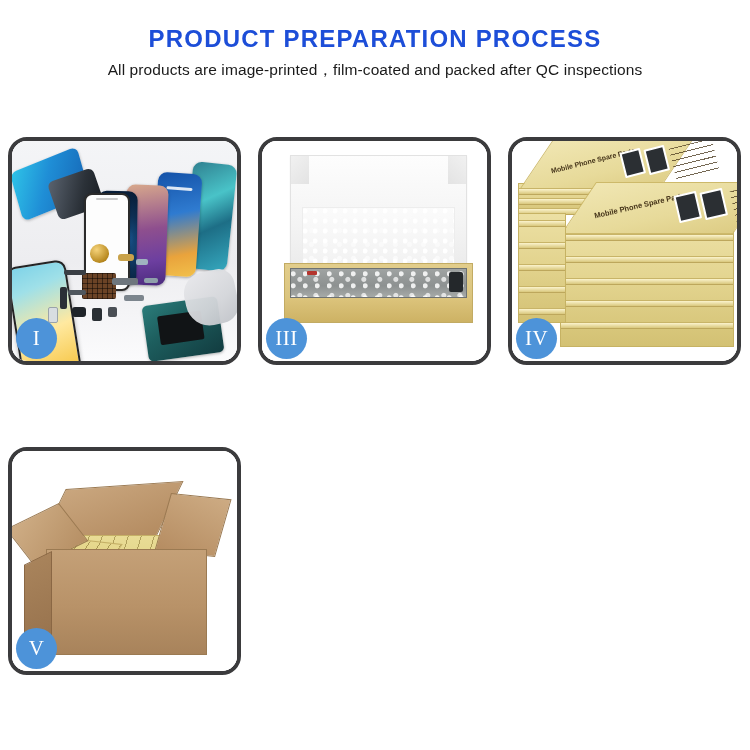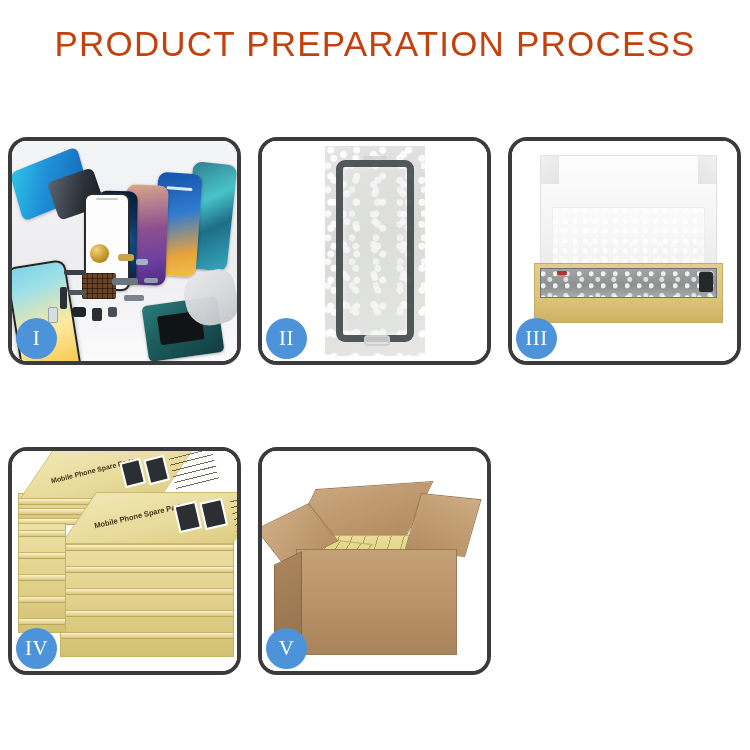--- a/index.html
+++ b/index.html
@@ -16,24 +16,24 @@
   }
 
   
   .header {
     width: 750px;
     padding-top: 26px;
     text-align: center;
   }
   .title {
     font-family: "Liberation Sans", sans-serif;
-    font-size: 35px;
-    font-weight: normal;
+    font-size: 24px;
+    font-weight: bold;
     letter-spacing: 1.2px;
-    color: #c2410c;
+    color: #1d4ed8;
     line-height: 1.05;
     white-space: nowrap;
   }
   .subtitle {
     margin-top: 9px;
     font-family: "Liberation Sans", sans-serif;
     font-size: 15.5px;
     font-weight: normal;
     color: #1a1a1a;
     letter-spacing: 0.1px;
@@ -465,20 +465,21 @@
   .c6-shadow {
     position: absolute; left: 4px; bottom: 0px; width: 190px; height: 10px;
     background: radial-gradient(ellipse at center, rgba(0,0,0,.12), transparent 70%);
   }
 </style>
 </head>
 <body>
 
 <div class="header">
   <div class="title">PRODUCT PREPARATION PROCESS</div>
+  <div class="subtitle">All products are image-printed，film-coated and packed after QC inspections</div>
 </div>
 
 <div class="grid">
 
   <div class="panel">
     <div class="panel-clip">
       <div class="p1-bg"></div>
       <div class="ph-blue-film"></div>
       <div class="ph-dark-film"></div>
       <div class="phone ph-a"></div>
@@ -500,32 +501,20 @@
       <div class="partdot pd7"></div>
       <div class="partdot pd8"></div>
       <div class="partdot pd9"></div>
       <div class="partdot pd10"></div>
       <div class="partdot pd11"></div>
       <div class="partdot pd12"></div>
     </div>
     <div class="badge">I</div>
   </div>
 
-  <div class="panel">
-    <div class="panel-clip">
-      <div class="p2-bg"></div>
-      <div class="bubblephoto">
-        <div class="screenframe">
-          <div class="earpiece"></div>
-          <div class="homebtn"></div>
-        </div>
-      </div>
-    </div>
-    <div class="badge">II</div>
-  </div>
 
   <div class="panel">
     <div class="panel-clip">
       <div class="p3-bg"></div>
       <div class="box3-wrap">
         <div class="lid3"></div>
         <div class="foam3"></div>
         <div class="tray3">
           <div class="tray3-inner">
             <div class="tray3-red"></div>

